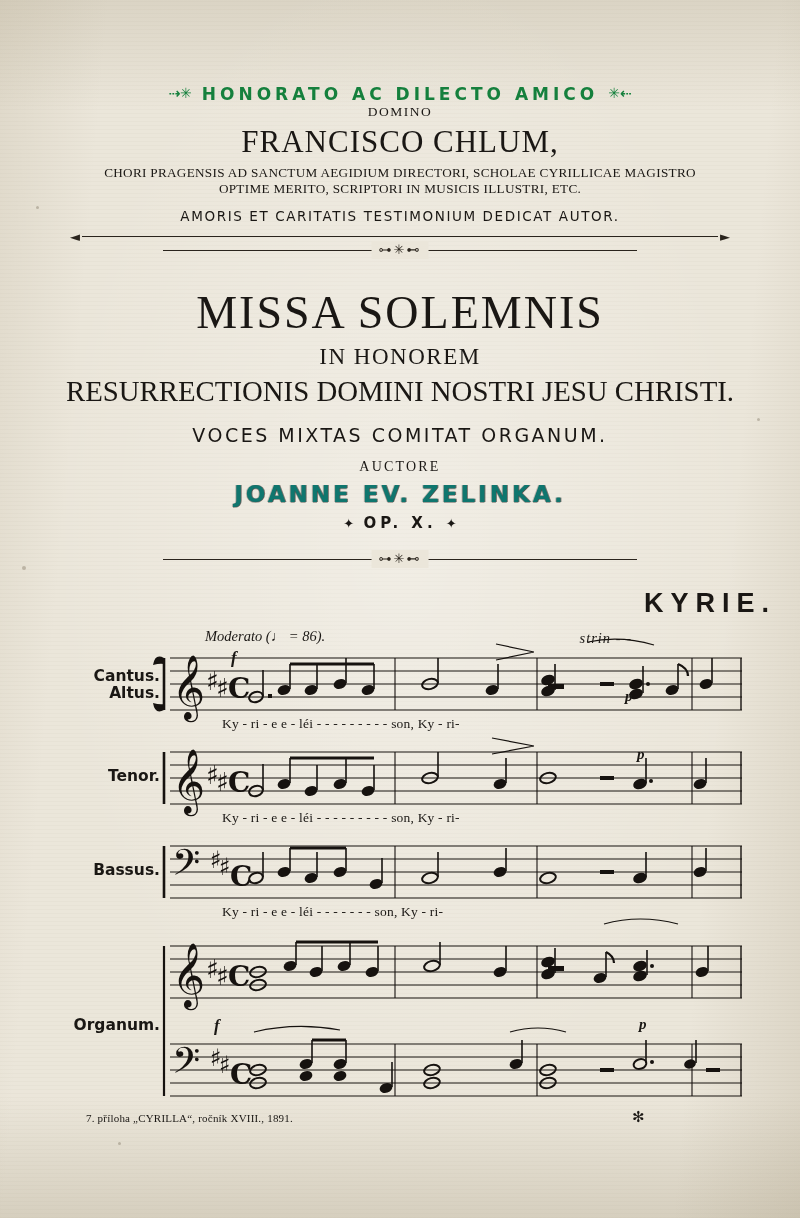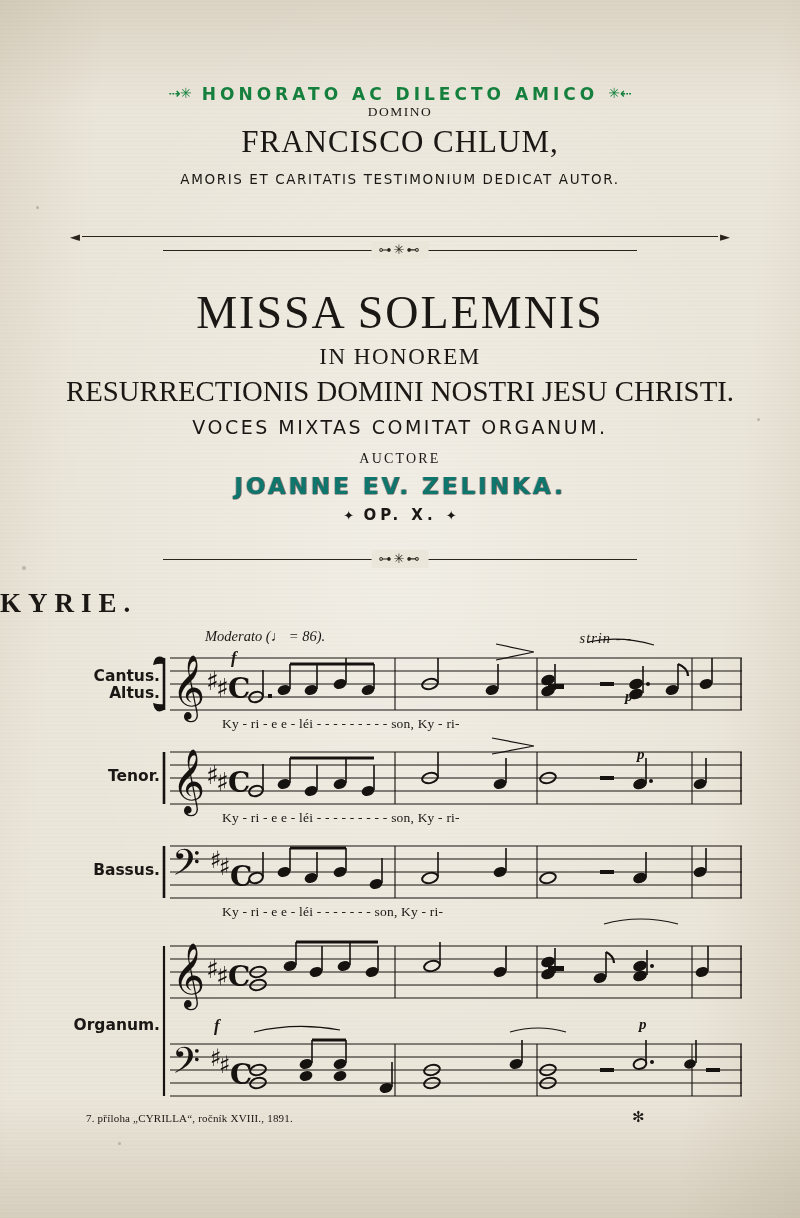--- a/index.html
+++ b/index.html
@@ -160,21 +160,21 @@
     letter-spacing: 1.5px;
   }
   .t-resur {
     margin-top: 4px;
     font-family: "Liberation Serif", serif;
     font-size: 30px;
     letter-spacing: 0px;
     transform: scaleX(0.96);
   }
   .t-voces {
-    margin-top: 8px;
+    margin-top: 16px;
     font-family: "DejaVu Sans", sans-serif;
     font-size: 19px;
     letter-spacing: 2.5px;
   }
   .t-auctore {
     margin-top: 13px;
     font-family: "Liberation Serif", serif;
     font-size: 14px;
     letter-spacing: 2.2px;
   }
@@ -197,22 +197,22 @@
     font-size: 15px;
     letter-spacing: 4px;
   }
   .t-op .fl { font-weight: normal; font-size: 13px; letter-spacing: 0; }
 
   .kyrie {
     position: absolute;
     top: 588px;
     left: 0;
     width: 776px;
-    text-align: left;
-    font-family: Liberation Serif, serif;
+    text-align: right;
+    font-family: Liberation Sans, sans-serif;
     font-weight: bold;
     font-size: 27px;
     letter-spacing: 7px;
   }
 
   
   .music {
     position: absolute;
     top: 628px;
     left: 0;
@@ -288,20 +288,24 @@
 <div class="page">
 
   <div class="ded-top">
     <div class="ded-honorato">
       <span class="orn-l">⇢✳</span>
       <span>HONORATO AC DILECTO AMICO</span>
       <span class="orn-r">✳⇠</span>
     </div>
     <div class="ded-domino">DOMINO</div>
     <div class="ded-name">FRANCISCO CHLUM,</div>
+    <div class="ded-roles">
+      <div>CHORI PRAGENSIS AD SANCTUM AEGIDIUM DIRECTORI, SCHOLAE CYRILLICAE MAGISTRO</div>
+      <div>OPTIME MERITO, SCRIPTORI IN MUSICIS ILLUSTRI, ETC.</div>
+    </div>
     <div class="ded-amoris">AMORIS ET CARITATIS TESTIMONIUM DEDICAT AUTOR.</div>
   </div>
 
   <div class="rule-arrow" style="top:230px;">
     <span class="ah l">◄</span>
     <div class="line"></div>
     <span class="ah r">►</span>
   </div>
 
   <div class="sep" style="top:243px;">

